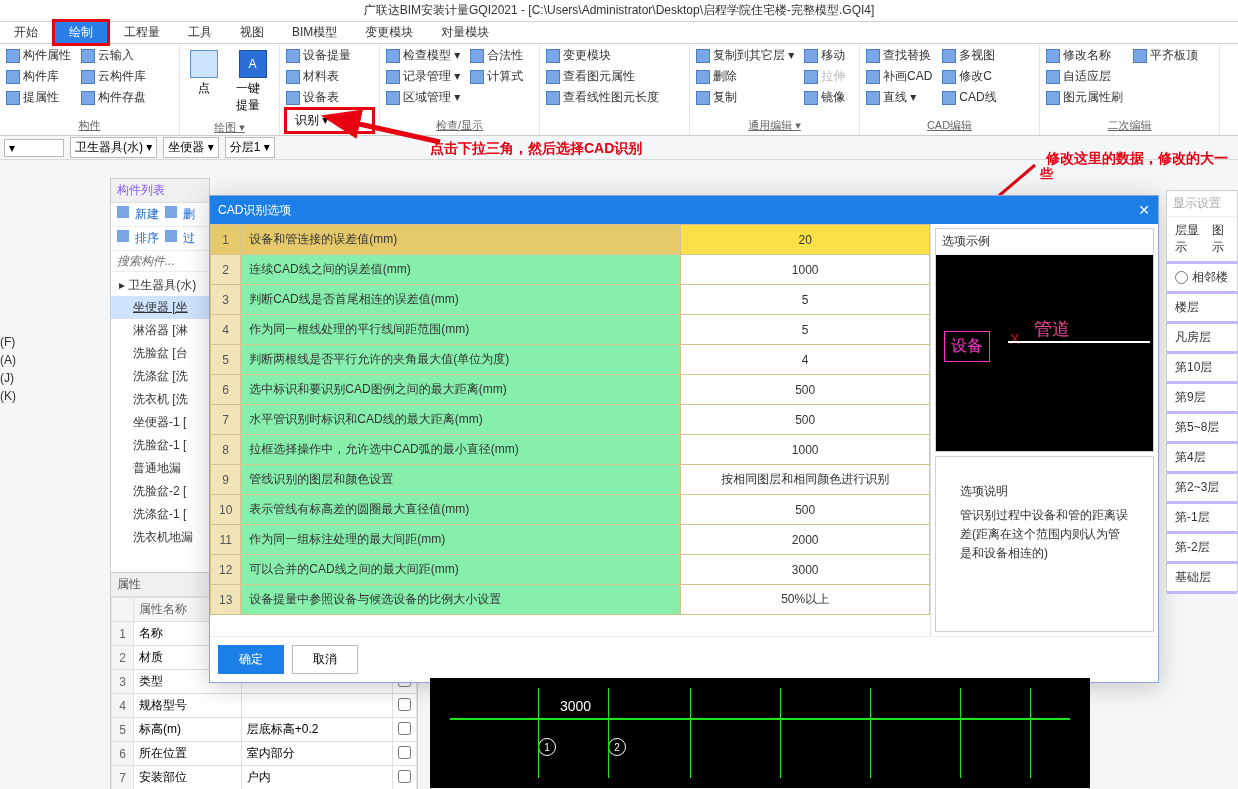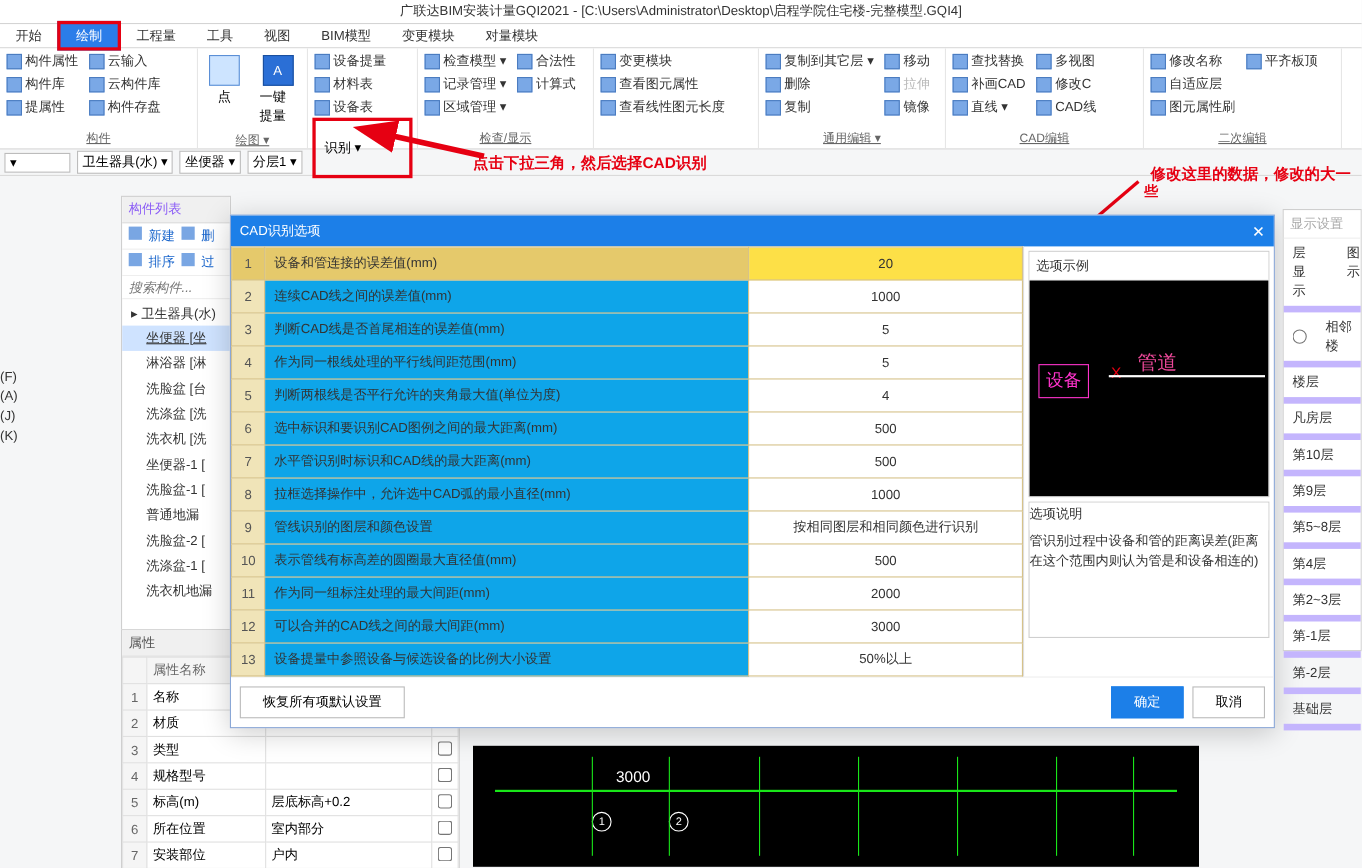--- a/index.html
+++ b/index.html
@@ -12,21 +12,21 @@
 
 .ribbon { display: flex; background: #fff; border-bottom: 1px solid #ccc; height: 92px; }
 .ribbon-group { display: flex; flex-direction: column; border-right: 1px solid #e6e6e6; padding: 2px 4px; }
 .ribbon-group .rg-body { display: flex; flex: 1; gap: 6px; }
 .ribbon-group .rg-col { display: flex; flex-direction: column; gap: 2px; justify-content: flex-start; }
 .ribbon-group .rg-title { text-align: center; color: #666; font-size: 11px; padding-top: 2px; text-decoration: underline; }
 .rb-item { display: flex; align-items: center; gap: 3px; color: #333; padding: 1px 2px; white-space: nowrap; }
 .rb-item .ico { width: 14px; height: 14px; display: inline-block; background: #7aa8e6; border: 1px solid #4b7cc0; }
 .rb-big { display: flex; flex-direction: column; align-items: center; gap: 2px; padding: 4px 6px; }
 .rb-big .ico-big { width: 28px; height: 28px; background: #cde4ff; border: 1px solid #5b8fd6; }
-.rb-dd { border: 3px solid #e60012; padding: 16px 8px; display: flex; align-items: center; gap: 4px; }
+.rb-dd { border: 3px solid #e60012; padding: 2px 8px; display: flex; align-items: center; gap: 4px; }
 
 .context-bar { height: 24px; display: flex; align-items: center; gap: 6px; background: #f5f6f7; border-bottom: 1px solid #dadada; padding: 0 4px; }
 .context-bar select, .context-bar .dd { border: 1px solid #bcbcbc; background: #fff; padding: 1px 4px; font-size: 12px; }
 
 .annot-red { position: absolute; left: 430px; top: 140px; color: #e60012; font-weight: bold; font-size: 14px; }
 .annot-red2 { position: absolute; right: 10px; top: 150px; color: #e60012; font-weight: bold; font-size: 14px; }
 .annot-xie { position: absolute; right: 185px; top: 165px; color: #e60012; font-weight: bold; font-size: 13px; }
 
 .left-letters { position: absolute; left: 0; top: 335px; display: flex; flex-direction: column; gap: 4px; font-size: 12px; color: #333; background: #f5f6f7; }
 
@@ -49,46 +49,46 @@
 .properties-panel td.chk { width: 22px; text-align: center; }
 
 .dialog { position: absolute; left: 209px; top: 195px; width: 950px; background: #fff; border: 1px solid #8aa7d6; box-shadow: 0 4px 24px rgba(0,0,0,.2); }
 .dialog .dlg-title { height: 28px; background: #1c7fe8; color: #fff; display: flex; align-items: center; justify-content: space-between; padding: 0 8px; }
 .dialog .dlg-close { color: #fff; font-size: 14px; cursor: pointer; }
 .dialog .dlg-body { display: flex; }
 .dlg-table { flex: 1; }
 .dlg-table table { width: 100%; border-collapse: collapse; }
 .dlg-table td { border: 1px solid #d6c28a; padding: 6px 8px; }
 .dlg-table td.rn { width: 22px; text-align: center; background: #f0e4b8; color: #555; }
-.dlg-table td.key { background: #0ea5e9; color: #333; width: 440px; }
+.dlg-table td.key { background: #86efac; color: #333; width: 440px; }
 .dlg-table td.val { text-align: center; background: #fff; color: #333; }
 .dlg-table tr.sel td.key, .dlg-table tr.sel td.rn { background: #e5c96b; }
 .dlg-table tr.sel td.val { background: #fde047; }
 .dlg-side { width: 228px; border-left: 1px solid #dedede; display: flex; flex-direction: column; }
 .side-box { border: 1px solid #cfcfcf; margin: 4px; }
 .side-box .sb-head { background: #fff; padding: 4px 6px; color: #333; border-bottom: 1px solid #eee; }
 .side-box .sb-body { height: 196px; background: #000; position: relative; }
 .sb-body .sb-label-device { position: absolute; left: 8px; top: 76px; border: 1px solid #ff33cc; color: #ff33cc; padding: 4px 6px; font-size: 16px; }
 .sb-body .sb-label-pipe { position: absolute; left: 98px; top: 62px; color: #ec4899; font-size: 18px; }
 .sb-body .sb-line { position: absolute; left: 72px; top: 86px; width: 142px; height: 2px; background: #fff; }
-.side-desc { border: 1px solid #cfcfcf; margin: 0 4px 4px; padding: 0; height: 124px; }
+.side-desc { border: 1px solid #cfcfcf; margin: 0 4px 4px; padding: 24px; height: 176px; }
 .side-desc .sd-head { background: #fff; padding: 2px 0 6px; color: #333; }
 .side-desc .sd-body { color: #333; line-height: 1.6; }
 .dlg-foot { display: flex; justify-content: space-between; padding: 8px; gap: 8px; border-top: 1px solid #eee; }
 .dlg-foot .btn { padding: 5px 20px; border: 1px solid #bbb; background: #fff; cursor: pointer; }
 .dlg-foot .btn.primary { background: #1c7fe8; color: #fff; border-color: #1c7fe8; }
 
 .cad-view { position: absolute; left: 430px; top: 678px; width: 660px; height: 110px; background: #000; }
 .cad-view .grid-line { position: absolute; top: 40px; height: 2px; background: #19e619; }
 .cad-view .marker { position: absolute; bottom: 32px; width: 18px; height: 18px; border: 1px solid #fff; border-radius: 50%; color: #fff; display: flex; align-items: center; justify-content: center; font-size: 10px; }
 .cad-view .dist { position: absolute; top: 20px; color: #fff; font-size: 14px; }
 
 .right-panel { position: absolute; right: 0; top: 190px; width: 72px; height: 402px; background: #fff; border: 1px solid #cfcfcf; }
 .right-panel .rp-head { padding: 4px 6px; color: #aaa; border-bottom: 1px solid #eee; }
-.right-panel .rp-tab { padding: 5px 8px; color: #333; border-bottom: 6px solid #c4b5fd; display: flex; gap: 17px; }
+.right-panel .rp-tab { padding: 5px 8px; color: #333; border-bottom: 3px solid #c4b5fd; display: flex; gap: 4px; }
 .rp-tab input[type=radio] { margin: 0; }
 
 
 .arrow { position: absolute; pointer-events: none; }
 .arrow svg { overflow: visible; }
 </style>
 </head>
 <body>
 
 <div class="title-bar">
@@ -539,21 +539,20 @@
           <div class="sb-line"></div>
         </div>
       </div>
       <div class="side-desc">
         <div class="sd-head">选项说明</div>
         <div class="sd-body">管识别过程中设备和管的距离误差(距离在这个范围内则认为管是和设备相连的)</div>
       </div>
     </div>
   </div>
   <div class="dlg-foot">
-    <button class="btn">恢复所有项默认设置</button>
     <div style="display:flex;gap:8px">
       <button class="btn primary">确定</button>
       <button class="btn">取消</button>
     </div>
   </div>
 </div>
 
 <div class="cad-view">
   <div class="grid-line" style="left:20px;width:620px"></div>
   <div class="dist" style="left:130px">3000</div>

